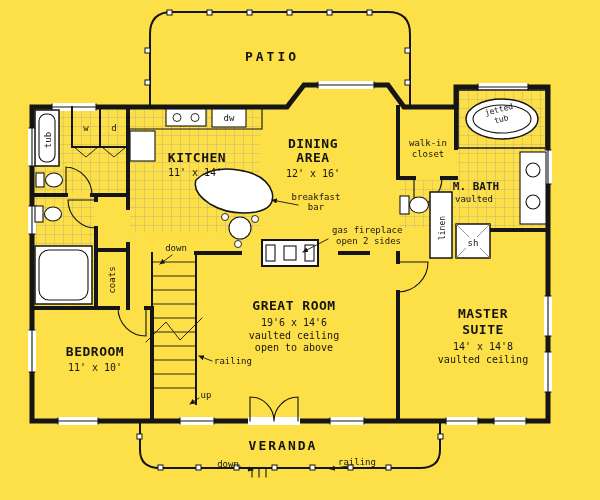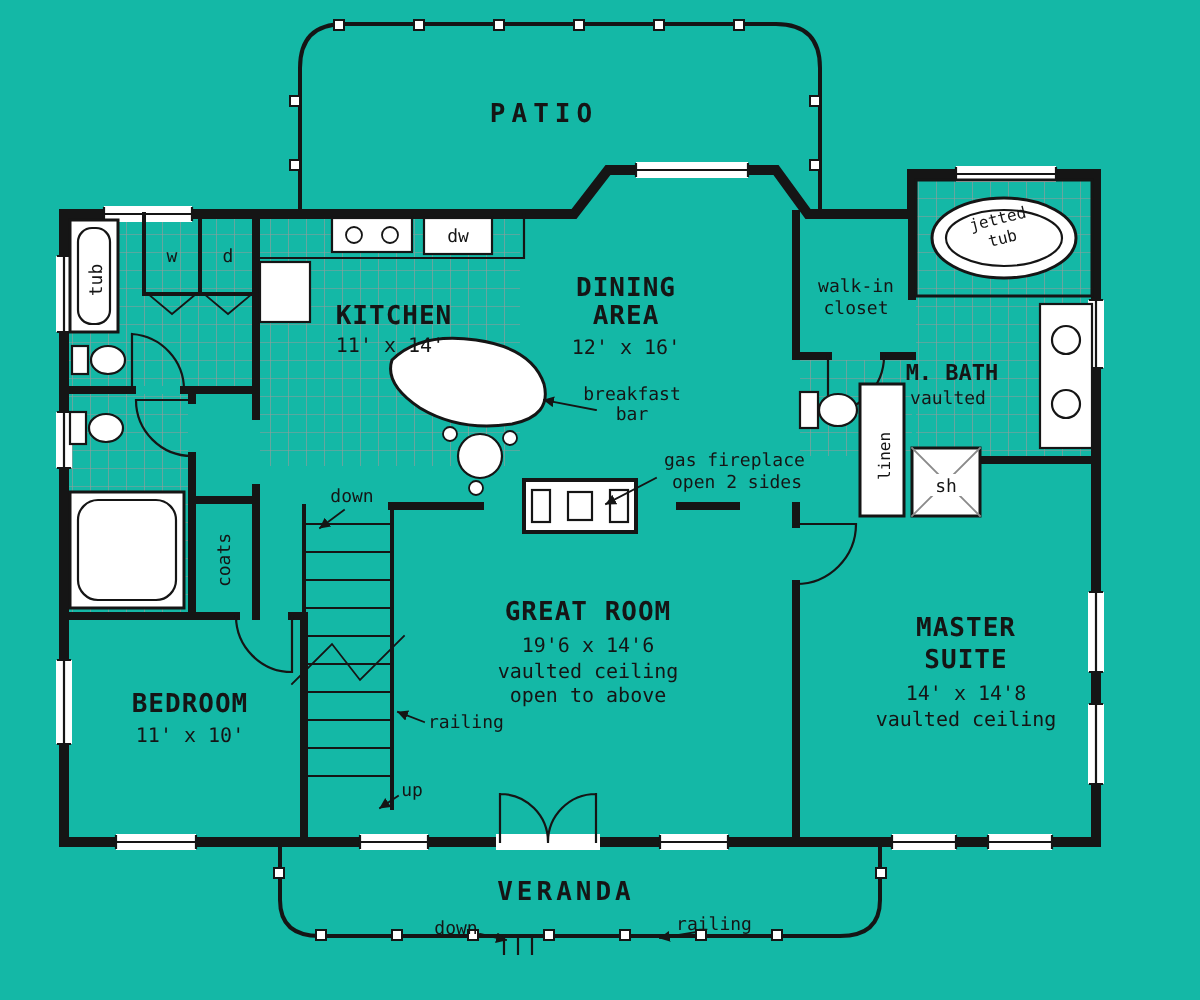--- a/index.html
+++ b/index.html
@@ -1,17 +1,17 @@
 <!DOCTYPE html>
 <html><head>
 <meta charset="utf-8">
 <style>
   html,body { margin:0; padding:0; background:#fff; }
   #stage {
-    position:relative; width:600px; height:500px; background:#14b8a6;
+    position:relative; width:600px; height:500px; background:#fde047;
     font-family:"DejaVu Sans Mono", monospace;
   }
   svg text {
     font-family:"DejaVu Sans Mono", monospace;
     fill:#151515; text-anchor:middle;
   }
   .rn   { font-size:13px; font-weight:bold; letter-spacing:0.5px; }
   .rnsm { font-size:11px; font-weight:bold; }
   .rd   { font-size:10px; }
   .sm   { font-size:9px;  }

